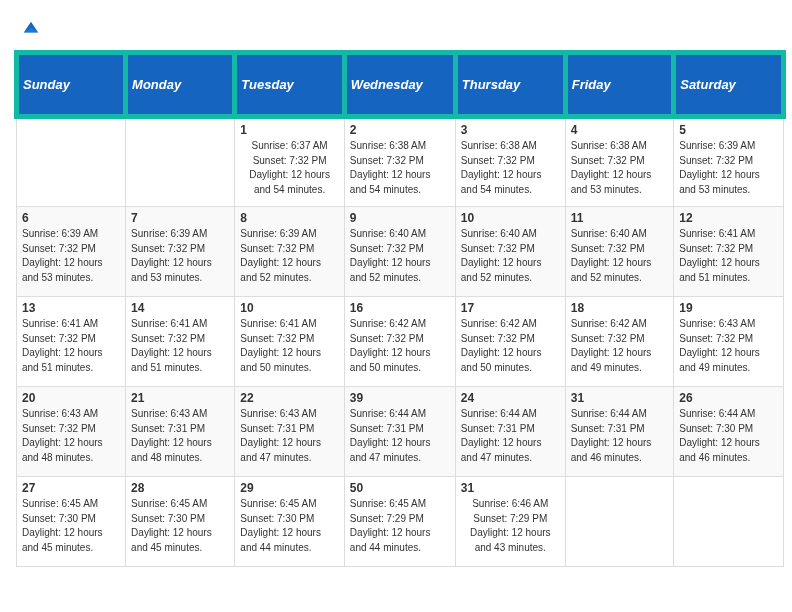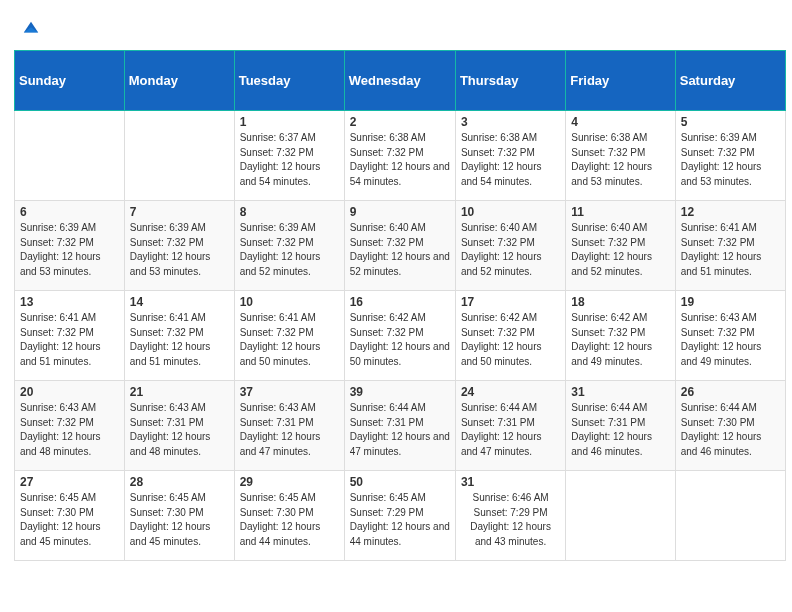--- a/index.html
+++ b/index.html
@@ -54,21 +54,22 @@
       border-collapse: collapse;
       margin: 0 4px;
     }
     thead tr th {
       background-color: #1565c0;
       color: #fff;
       font-size: 13px;
       font-weight: bold;
       padding: 22px 4px;
       text-align: left;
-      border: 1px solid #14b8a6;
+      border: 5px solid #14b8a6;
+      font-style: italic;
     }
     tbody tr td {
       border: 1px solid #ddd;
       vertical-align: top;
       padding: 4px 5px;
       font-size: 10.5px;
       color: #333;
       width: 113px;
       min-height: 80px;
       height: 90px;
@@ -121,21 +122,21 @@
         <th>Friday</th>
         <th>Saturday</th>
       </tr>
   </thead>
   <tbody id="calendar-body">
       <tr>
         <td class="empty-cell"></td>
         <td class="empty-cell"></td>
         <td>
           <span class="day-number">1</span>
-          <div class="day-info" style="white-space: pre-line;">Sunrise: 6:37 AM
+          <div class="day-info" style="white-space: pre-line; text-align: center;">Sunrise: 6:37 AM
 Sunset: 7:32 PM
 Daylight: 12 hours and 54 minutes.</div>
         </td>
         <td>
           <span class="day-number">2</span>
           <div class="day-info" style="white-space: pre-line;">Sunrise: 6:38 AM
 Sunset: 7:32 PM
 Daylight: 12 hours and 54 minutes.</div>
         </td>
         <td>
@@ -252,21 +253,21 @@
 Sunset: 7:32 PM
 Daylight: 12 hours and 48 minutes.</div>
         </td>
         <td>
           <span class="day-number">21</span>
           <div class="day-info" style="white-space: pre-line;">Sunrise: 6:43 AM
 Sunset: 7:31 PM
 Daylight: 12 hours and 48 minutes.</div>
         </td>
         <td>
-          <span class="day-number">37</span>
+          <span class="day-number">22</span>
           <div class="day-info" style="white-space: pre-line;">Sunrise: 6:43 AM
 Sunset: 7:31 PM
 Daylight: 12 hours and 47 minutes.</div>
         </td>
         <td>
           <span class="day-number">39</span>
           <div class="day-info" style="white-space: pre-line;">Sunrise: 6:44 AM
 Sunset: 7:31 PM
 Daylight: 12 hours and 47 minutes.</div>
         </td>

